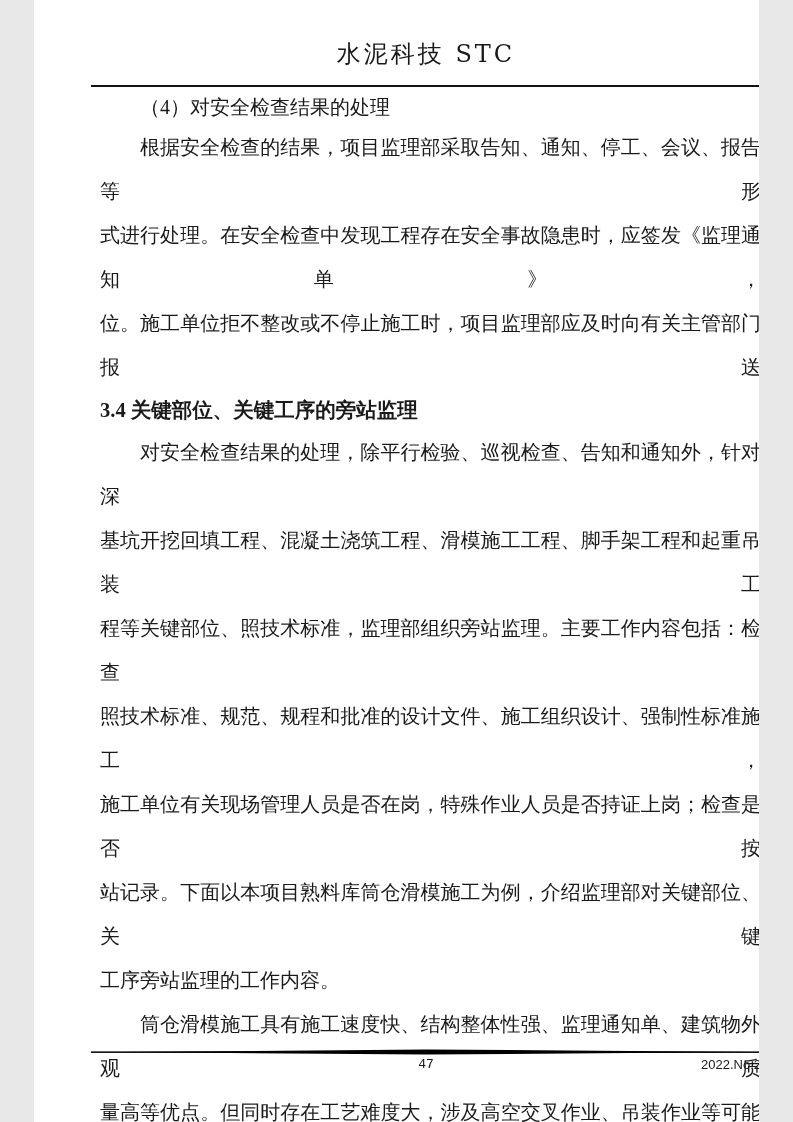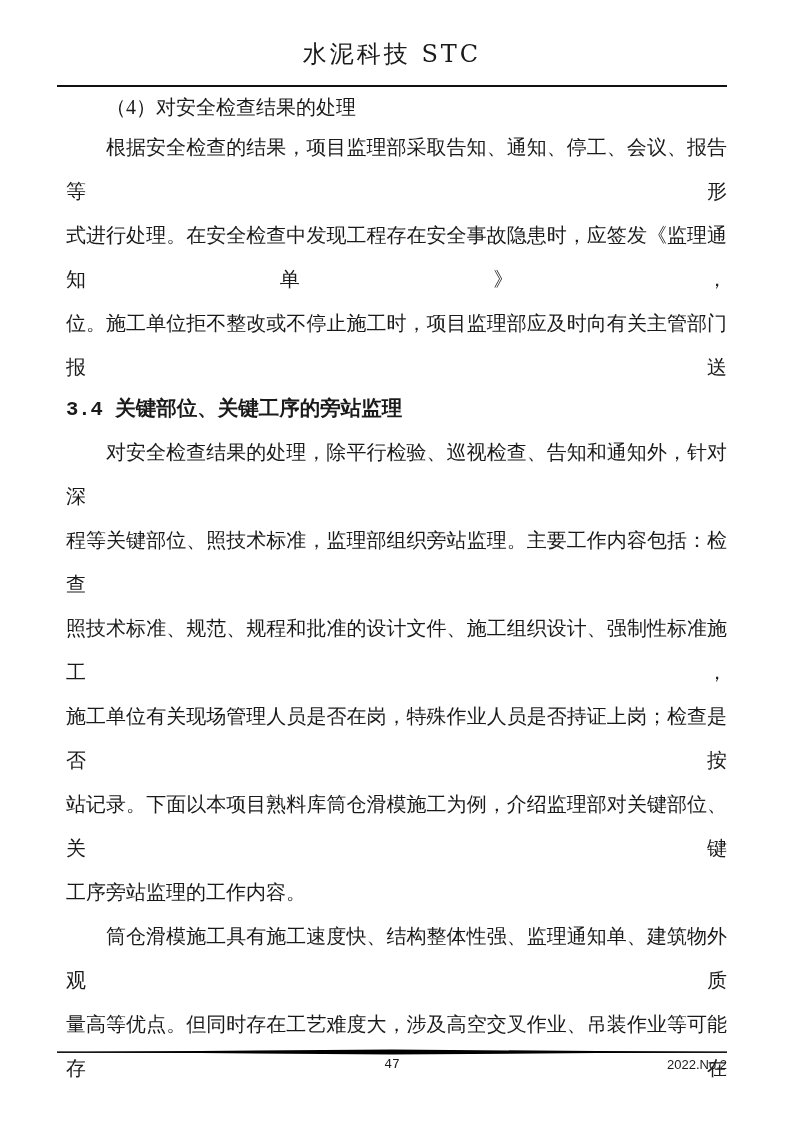--- a/index.html
+++ b/index.html
@@ -1,19 +1,19 @@
 <!DOCTYPE html>
 <html><head>
 <meta charset="utf-8">
 <style>
   * { margin: 0; padding: 0; box-sizing: border-box; }
   html, body { background: #e8e8e8; }
   .page {
     position: relative;
-    width: 793px;
+    width: 725px;
     height: 1122px;
     margin: 0 auto;
     background: #ffffff;
     padding: 40px 66px 0 57px;
     color: #1a1a1a;
     font-family: "Liberation Serif", "DejaVu Serif", serif;
     overflow: hidden;
   }
   
   .page-header { width: 670px; }
@@ -36,21 +36,21 @@
     margin-left: 9px;
     margin-top: 3px;
     font-size: 20px;
     line-height: 35px;
   }
   .sub-heading {
     text-indent: 2em;
     line-height: 35px;
   }
   .section-heading {
-    font-family: Liberation Mono, monospace;
+    font-family: Liberation Serif, serif;
     font-weight: bold;
     font-size: 20.5px;
     line-height: 36px;
     margin: 3px 0 2px 0;
   }
   .paragraph { width: 100%; }
   .para-line {
     text-align: justify;
     text-align-last: justify;
     line-height: 44px;
@@ -100,20 +100,21 @@
   <div class="content" id="content">
       <div class="sub-heading">（4）对安全检查结果的处理</div>
       <div class="paragraph">
         <div class="para-line first">根据安全检查的结果，项目监理部采取告知、通知、停工、会议、报告等形</div>
         <div class="para-line">式进行处理。在安全检查中发现工程存在安全事故隐患时，应签发《监理通知单》，</div>
         <div class="para-line">位。施工单位拒不整改或不停止施工时，项目监理部应及时向有关主管部门报送</div>
       </div>
       <div class="section-heading">3.4 关键部位、关键工序的旁站监理</div>
       <div class="paragraph">
         <div class="para-line first">对安全检查结果的处理，除平行检验、巡视检查、告知和通知外，针对深</div>
+        <div class="para-line">基坑开挖回填工程、混凝土浇筑工程、滑模施工工程、脚手架工程和起重吊装工</div>
         <div class="para-line">程等关键部位、照技术标准，监理部组织旁站监理。主要工作内容包括：检查</div>
         <div class="para-line">照技术标准、规范、规程和批准的设计文件、施工组织设计、强制性标准施工，</div>
         <div class="para-line">施工单位有关现场管理人员是否在岗，特殊作业人员是否持证上岗；检查是否按</div>
         <div class="para-line">站记录。下面以本项目熟料库筒仓滑模施工为例，介绍监理部对关键部位、关键</div>
         <div class="para-line last">工序旁站监理的工作内容。</div>
       </div>
       <div class="paragraph">
         <div class="para-line first">筒仓滑模施工具有施工速度快、结构整体性强、监理通知单、建筑物外观质</div>
         <div class="para-line">量高等优点。但同时存在工艺难度大，涉及高空交叉作业、吊装作业等可能存在</div>
       </div>

